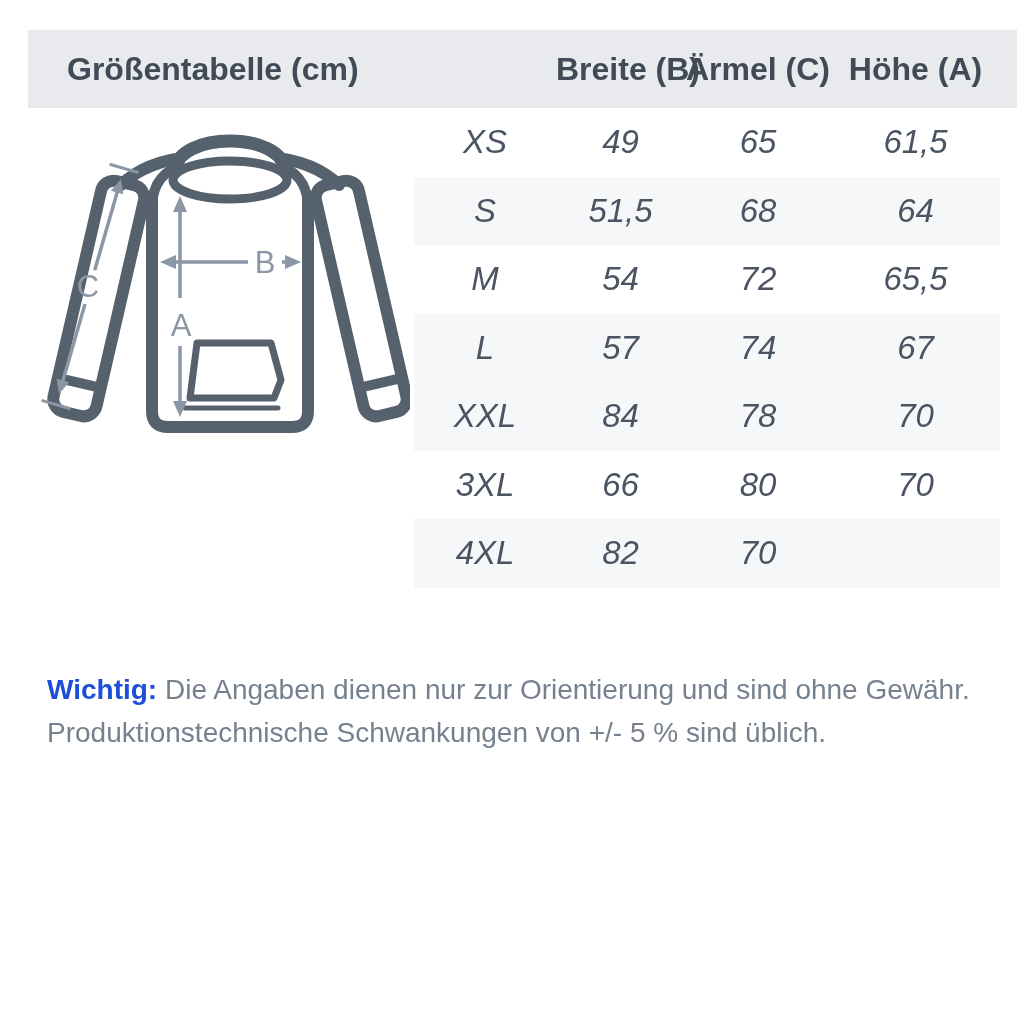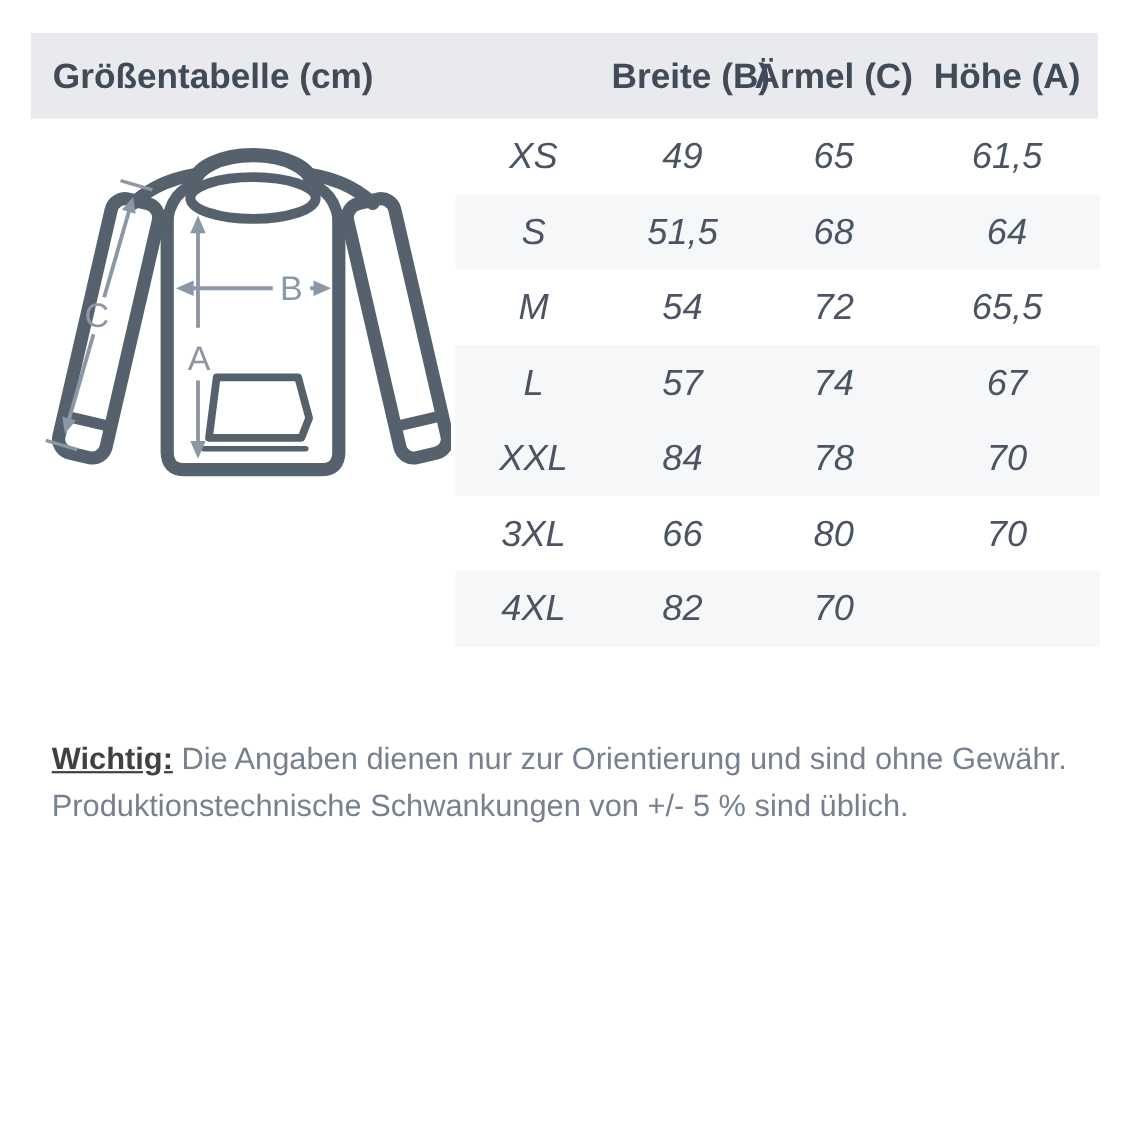--- a/index.html
+++ b/index.html
@@ -3,21 +3,21 @@
 <meta charset="utf-8">
 <style>
   html,body{margin:0;padding:0;background:#ffffff;}
   .page{
     position:relative;width:1024px;height:1024px;background:#ffffff;
     font-family:"Liberation Sans", sans-serif;overflow:hidden;
   }
   
   .band{
     position:absolute;left:28px;top:30px;width:970px;height:78px;
-    background:#e8eaee;display:flex;align-items:center;
+    background:#e8eaee;display:flex;align-items:center;padding-left:19px;
   }
   .band .title{
     margin-left:20px;font-size:32px;font-weight:bold;color:#414b58;white-space:nowrap;
   }
   .head-grid{
     position:absolute;left:386px;top:0;width:586px;height:78px;
     display:grid;grid-template-columns:142px 129px 146px 169px;align-items:center;
   }
   .head-cell{
     text-align:center;font-size:32px;font-weight:bold;color:#414b58;white-space:nowrap;
@@ -35,21 +35,21 @@
     text-align:center;font-size:33px;color:#4a5462;white-space:nowrap;font-style:italic;
   }
   
   .diagram{position:absolute;left:30px;top:125px;width:380px;height:320px;}
   
   .footer{
     position:absolute;left:47px;top:668px;width:960px;
     font-size:28px;line-height:43px;color:#76818f;
   }
   .footer .line{white-space:nowrap;}
-  .footer b{color:#404040;font-weight:bold;text-decoration:underline;}
+  .footer b{color:#1d4ed8;font-weight:bold;}
 </style>
 </head>
 <body>
 
 <div class="page">
 
   <div class="band">
     <div class="title">Größentabelle (cm)</div>
     <div class="head-grid">
       <div class="head-cell"></div>

